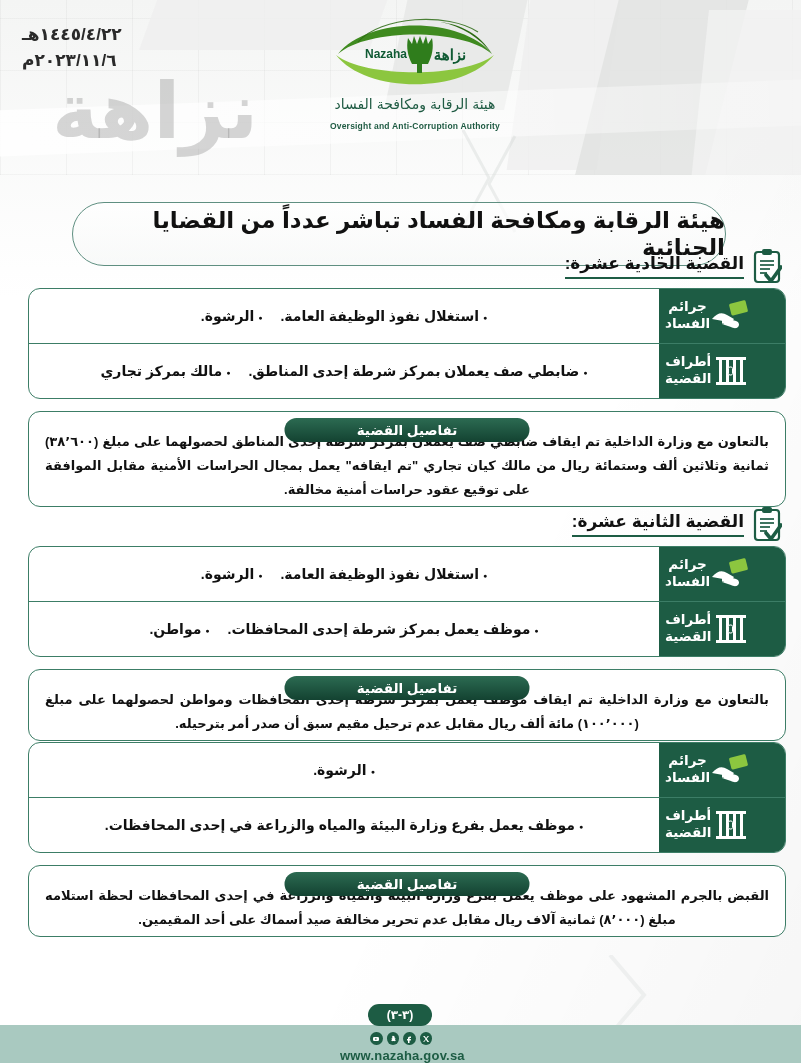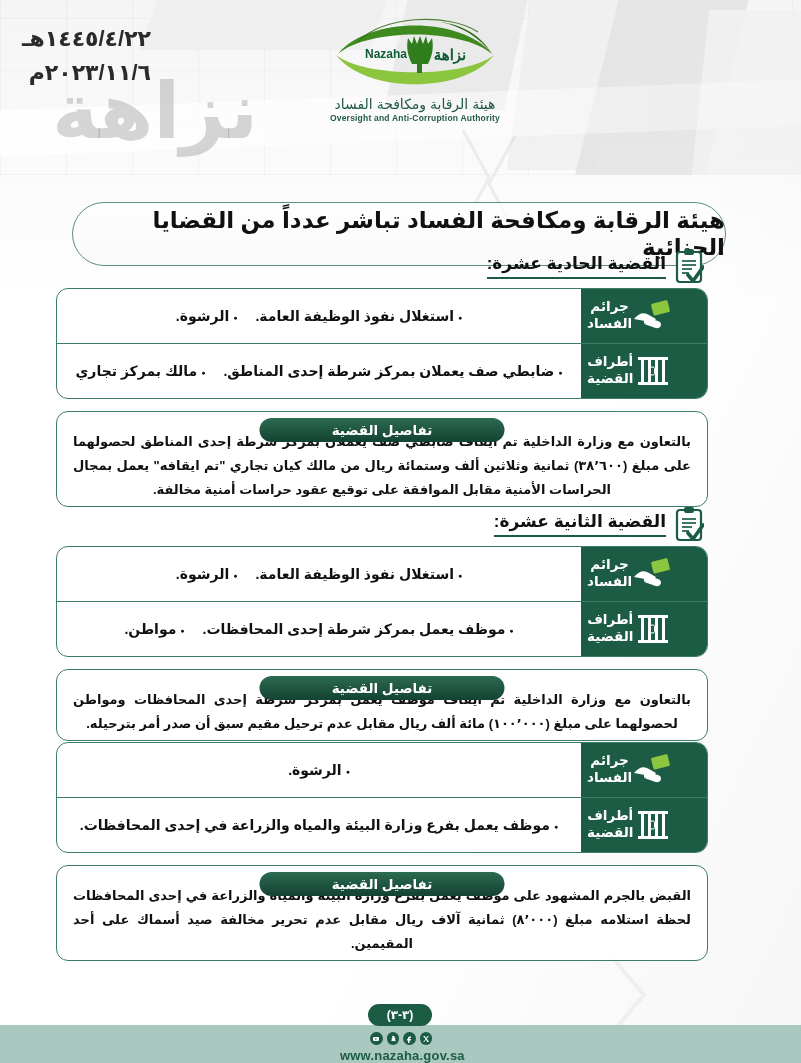--- a/index.html
+++ b/index.html
@@ -34,39 +34,39 @@
     position:absolute;left:52px;top:72px;
     font-size:78px;font-weight:bold;color:rgba(120,120,120,.30);
     letter-spacing:2px;line-height:1;user-select:none;
     font-family:"Liberation Sans","DejaVu Sans",sans-serif;
   }
   .x-deco{position:absolute;left:455px;top:130px;width:70px;height:120px;opacity:.35;}
   .x-deco2{position:absolute;left:600px;top:955px;width:80px;height:90px;opacity:.18;}
 
   
   .dates{position:absolute;right:auto;left:22px;top:22px;text-align:left;direction:rtl;}
-  .dates div{font-size:22px;font-weight:bold;color:#2a2a2a;line-height:1.55;letter-spacing:.5px;text-align:right;}
+  .dates div{font-size:17px;font-weight:bold;color:#2a2a2a;line-height:1.55;letter-spacing:.5px;}
 
   
   .logo-wrap{position:absolute;left:300px;top:8px;width:230px;text-align:center;}
   .logo-mark{width:190px;height:86px;margin:0 auto;position:relative;}
   .logo-sub-ar{font-size:14px;font-weight:normal;color:#1f5b43;margin-top:2px;letter-spacing:.3px;}
-  .logo-sub-en{font-size:8.5px;font-weight:bold;color:#1f5b43;letter-spacing:.2px;margin-top:1px;}
+  .logo-sub-en{font-size:8.5px;font-weight:bold;color:#1f5b43;letter-spacing:.2px;margin-top:9px;}
 
   
   .title-band{
     position:absolute;left:72px;top:170px;width:652px;height:62px;
     border:1.6px solid #5f8f81;border-radius:32px;
     background:linear-gradient(180deg,rgba(255,255,255,.72),rgba(244,246,245,.55));
     display:flex;align-items:center;justify-content:center;margin-top:32px;
   }
   .title-band span{font-size:23px;font-weight:bold;color:#111;letter-spacing:.2px;}
 
   
-  .case{position:absolute;left:56px;width:652px;}
+  .case{position:absolute;left:28px;width:758px;}
   .case-head{display:flex;align-items:center;justify-content:flex-start;
     gap:8px;height:44px;padding-right:4px;}
   .case-head .ttl{
     font-size:17px;font-weight:bold;color:#111;
     border-bottom:2px solid #1d5c44;padding-bottom:3px;
   }
   .clip-icon{width:30px;height:36px;flex:none;}
 
   .card{
     border:1.6px solid #3c7d66;border-radius:12px;

